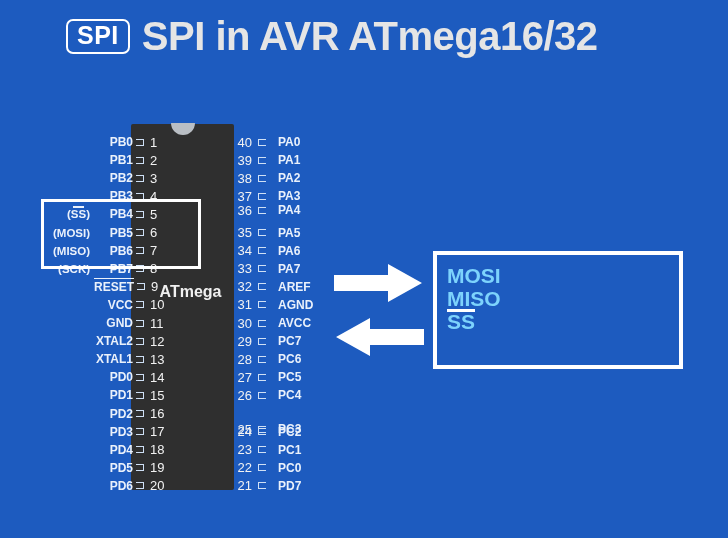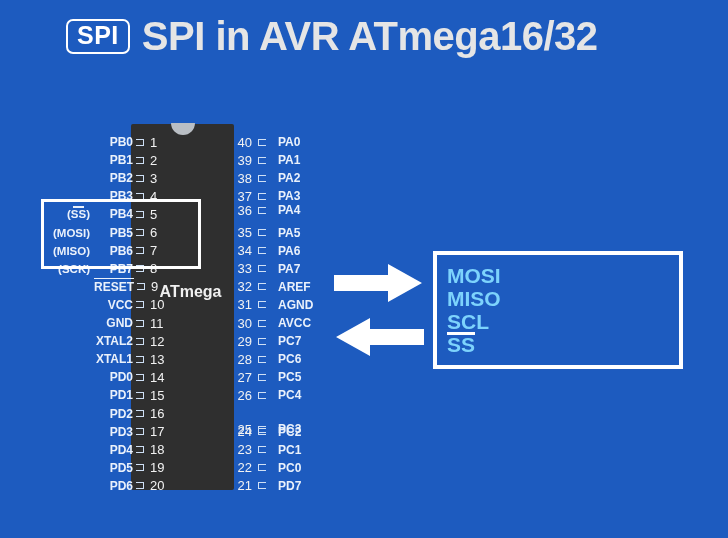--- a/index.html
+++ b/index.html
@@ -459,18 +459,17 @@
     </svg>
     <svg class="arrow-svg" width="90" height="42" viewBox="0 0 90 42" style="margin-top:12px">
       <polygon points="90,13 36,13 36,2 2,21 36,40 36,29 90,29" fill="#ffffff"></polygon>
     </svg>
   </div>
 
   <div id="signal-box">
     <div id="signal-list">
         <div class="signal-item">MOSI</div>
         <div class="signal-item">MISO</div>
-        <div class="signal-item">SCL</div>
         <div class="signal-item"><span class="ovl">SS</span></div>
       </div>
   </div>
 
 </div>
 
 </body></html>

